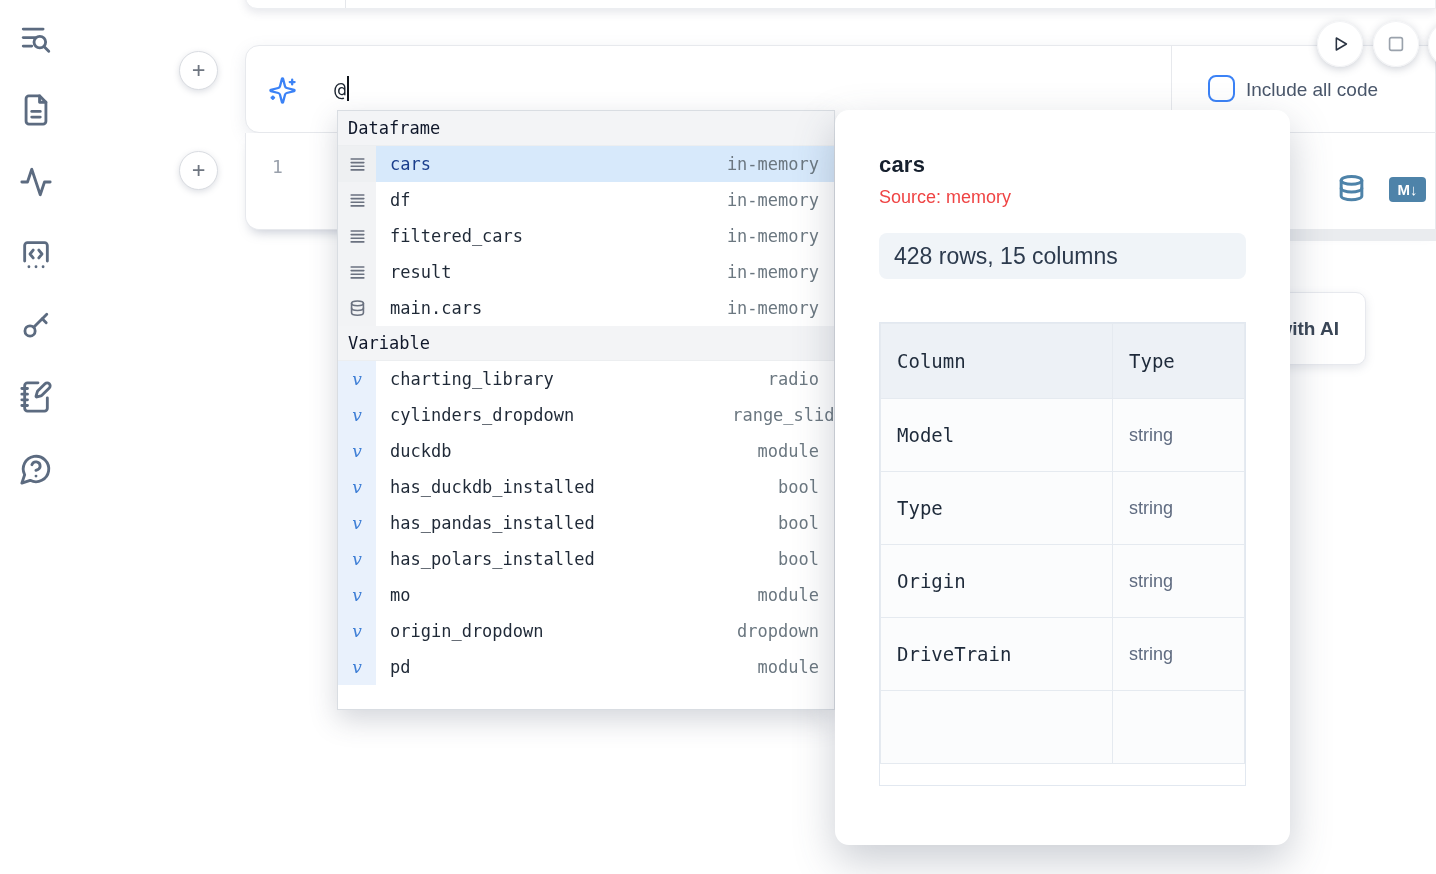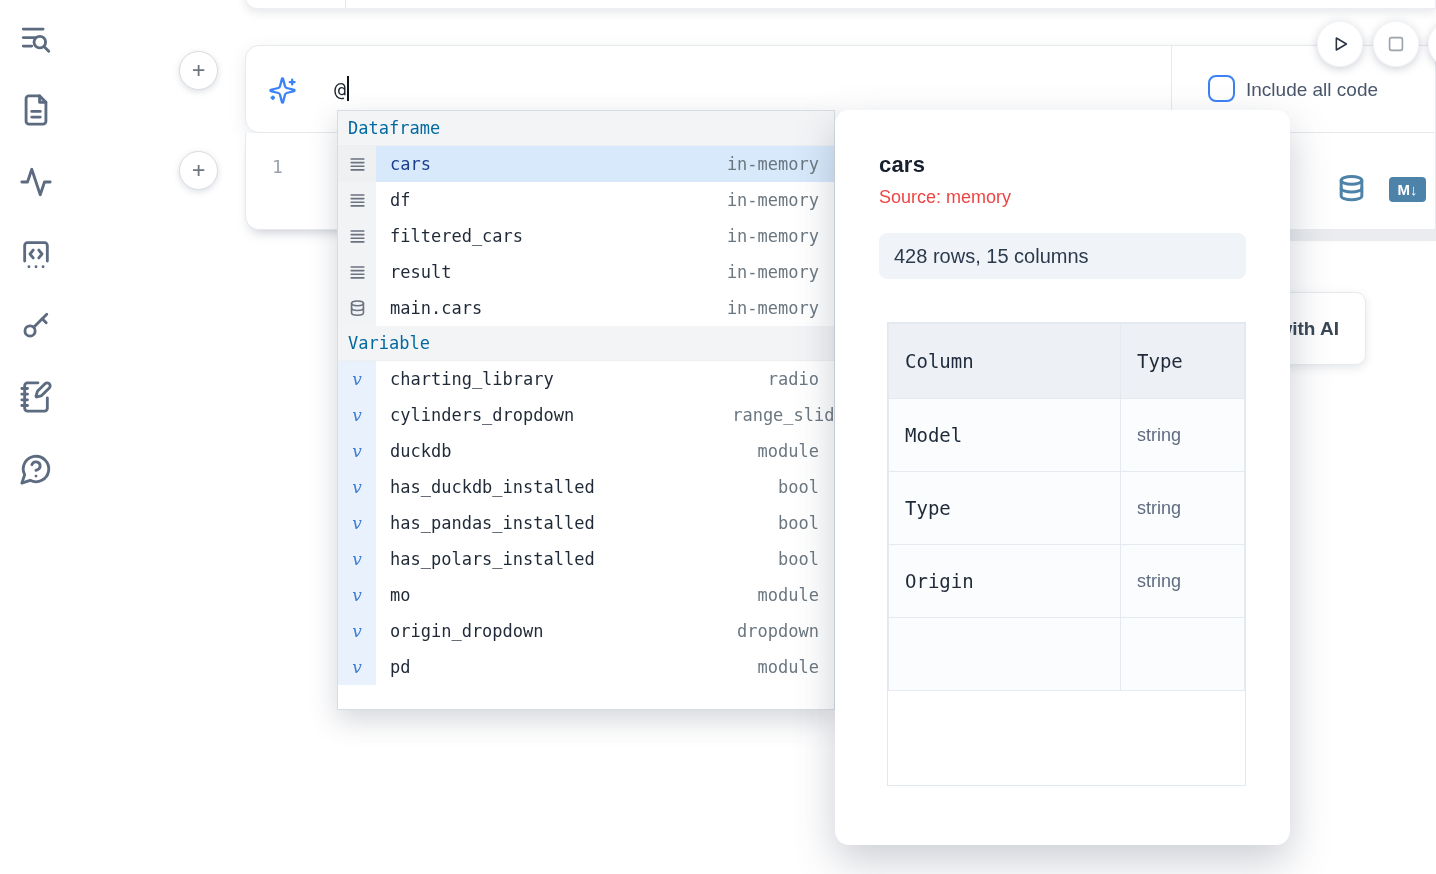--- a/index.html
+++ b/index.html
@@ -82,21 +82,21 @@
     overflow:hidden; cursor:pointer;
   }
 
   
   .autocomplete {
     left:337px; top:110px; width:498px; height:600px; background:#fff;
     border:1px solid #d9dde2; box-shadow:0 10px 26px rgba(60,70,90,.22);
     overflow:hidden; font-family:"DejaVu Sans Mono", monospace; font-size:17px;
   }
   .ac-header {
-    height:35px; background:#f3f4f6; color:#0369a1;
+    height:35px; background:#f3f4f6; color:#0f172a;
     line-height:35px; padding-left:10px; border-bottom:1px solid #eceef0;
   }
   .ac-row { position:relative; height:36px; display:flex; align-items:center; background:#fff; cursor:pointer; }
   .ac-row.selected { background:#d7e9fb; }
   .ac-gutter {
     width:38px; height:100%; flex:none; display:flex; align-items:center; justify-content:center;
     background:#f2f3f5; color:#6b7280;
   }
   .ac-row.var .ac-gutter { background:#e9f1fc; }
   .ac-row.selected .ac-gutter { background:#eef0f2; }
@@ -110,23 +110,23 @@
   
   .popup {
     left:835px; top:110px; width:455px; height:735px; background:#fff;
     border-radius:14px; box-shadow:0 16px 42px rgba(70,80,100,.28);
     padding:42px 44px 0 44px;
   }
   .popup-title { font-size:22px; font-weight:bold; color:#16202e; letter-spacing:.2px; }
   .popup-source { margin-top:9px; font-size:18px; color:#ef4444; }
   .popup-pill {
     margin-top:25px; height:46px; background:#f0f4f8; border-radius:8px;
-    font-size:20px; color:#2c3a4d; line-height:46px; padding-left:15px;
-  }
-  .popup-tablewrap { margin-top:43px; height:464px; overflow:hidden; border:1px solid #e2e8f0;margin-left:8px; }
+    font-size:23px; color:#2c3a4d; line-height:46px; padding-left:15px;
+  }
+  .popup-tablewrap { margin-top:43px; height:464px; overflow:hidden; border:1px solid #e2e8f0; }
   .ptable { width:100%; border-collapse:collapse; table-layout:fixed; }
   .ptable col.c1 { width:232px; }
   .ptable th, .ptable td { border:1px solid #e5eaf0; text-align:left; padding-left:16px; }
   .ptable th {
     background:#edf1f6; height:75px; font-weight:normal;
     font-family:"DejaVu Sans Mono", monospace; font-size:19px; color:#1e2a3a;
   }
   .ptable td { background:#fbfcfd; height:73px; }
   .ptable td.colname { font-family:"DejaVu Sans Mono", monospace; font-size:19px; color:#1e2a3a; }
   .ptable td.coltype { font-size:18px; color:#5f6b80; }
@@ -356,20 +356,24 @@
             </tr>
             <tr>
               <td class="colname">Type</td>
               <td class="coltype">string</td>
             </tr>
             <tr>
               <td class="colname">Origin</td>
               <td class="coltype">string</td>
             </tr>
             <tr>
+              <td class="colname">DriveTrain</td>
+              <td class="coltype">string</td>
+            </tr>
+            <tr>
               <td class="colname"></td>
               <td class="coltype"></td>
             </tr>
           </tbody>
       </table>
     </div>
   </div>
 
 </div>
 

